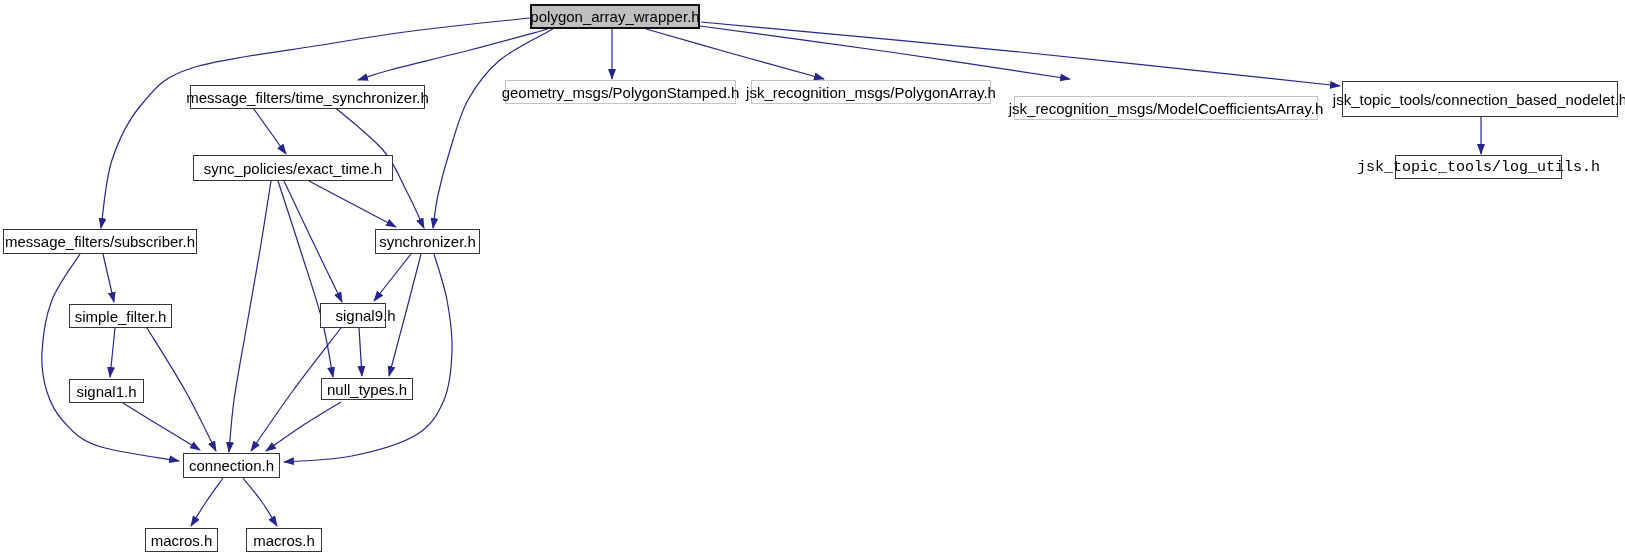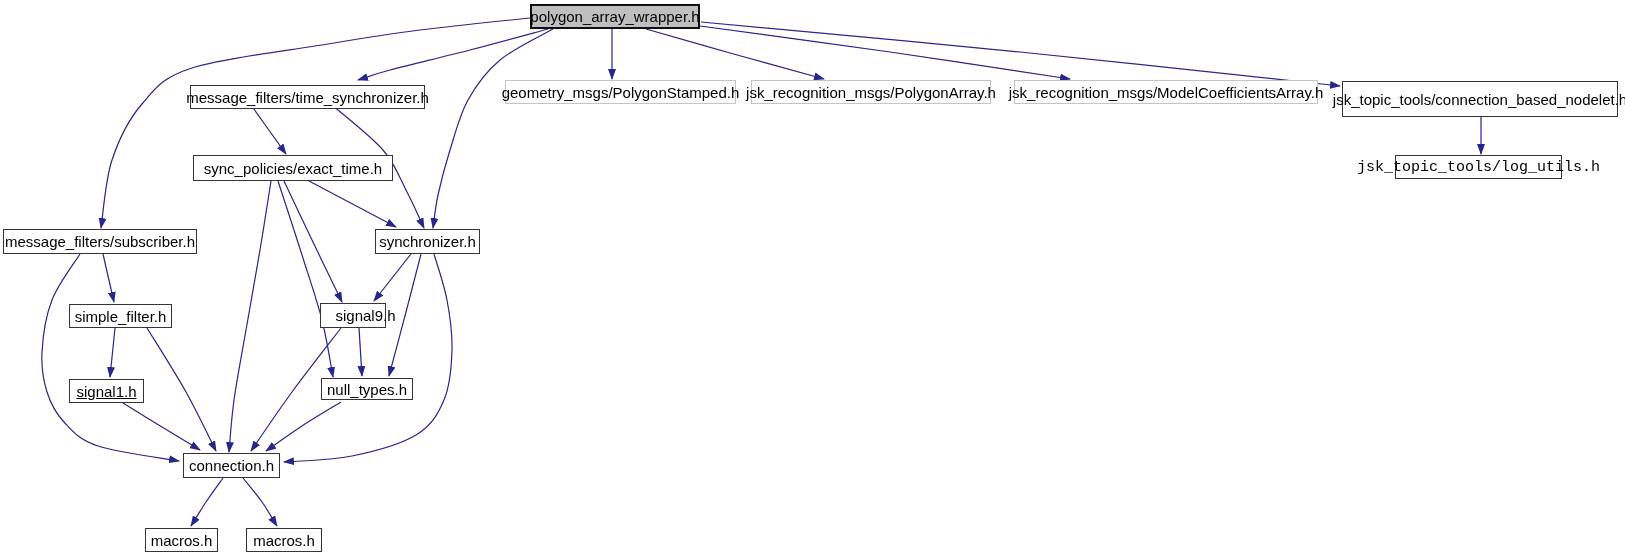--- a/index.html
+++ b/index.html
@@ -50,27 +50,27 @@
       <path d="M341,328 C332.8333333333333,338.6666666666667 307,371.5 292,392 C277,412.5 257.8333333333333,441.1666666666667 251,451" fill="none" stroke="#26268c" stroke-width="1.2" marker-end="url(#arw)"></path>
       <path d="M341,402 C334.5,406 314.5,417.8333333333333 302,426 C289.5,434.1666666666667 272,446.8333333333333 266,451" fill="none" stroke="#26268c" stroke-width="1.2" marker-end="url(#arw)"></path>
       <path d="M223,478 C220.16666666666666,482 211.33333333333334,494 206,502 C200.66666666666666,510 193.5,522 191,526" fill="none" stroke="#26268c" stroke-width="1.2" marker-end="url(#arw)"></path>
       <path d="M243,478 C246.16666666666666,482 256.3333333333333,494 262,502 C267.6666666666667,510 274.5,522 277,526" fill="none" stroke="#26268c" stroke-width="1.2" marker-end="url(#arw)"></path>
     </svg>
   <div id="node-layer">
       <div class="node current" style="left: 530px; top: 4px; width: 170px; height: 25px;">polygon_array_wrapper.h</div>
       <div class="node" style="left: 190px; top: 85px; width: 235px; height: 24px;">message_filters/time_synchronizer.h</div>
       <div class="node external" style="left: 497px; top: 80px; width: 231px; height: 24px; margin-left: 8px;">geometry_msgs/PolygonStamped.h</div>
       <div class="node external" style="left: 751px; top: 80px; width: 240px; height: 24px;">jsk_recognition_msgs/PolygonArray.h</div>
-      <div class="node external" style="left: 1014px; top: 80px; width: 304px; height: 24px;">jsk_recognition_msgs/ModelCoefficientsArray.h</div>
+      <div class="node external" style="left: 1014px; top: 96px; width: 304px; height: 24px;">jsk_recognition_msgs/ModelCoefficientsArray.h</div>
       <div class="node" style="left: 1342px; top: 81px; width: 276px; height: 36px;">jsk_topic_tools/connection_based_nodelet.h</div>
       <div class="node" style="left: 1395px; top: 155px; width: 167px; height: 24px; font-family: Liberation Mono, monospace;">jsk_topic_tools/log_utils.h</div>
       <div class="node" style="left: 193px; top: 155px; width: 200px; height: 26px;">sync_policies/exact_time.h</div>
       <div class="node" style="left: 3px; top: 229px; width: 194px; height: 25px;">message_filters/subscriber.h</div>
       <div class="node" style="left: 375px; top: 229px; width: 105px; height: 25px;">synchronizer.h</div>
       <div class="node" style="left: 69px; top: 304px; width: 103px; height: 24px; text-align: center;">simple_filter.h</div>
       <div class="node" style="left: 320px; top: 303px; width: 66px; height: 25px; padding-left: 28px;">signal9.h</div>
-      <div class="node" style="left: 69px; top: 379px; width: 75px; height: 24px; text-decoration: underline;">signal1.h</div>
+      <div class="node" style="left: 69px; top: 379px; width: 75px; height: 24px;">signal1.h</div>
       <div class="node" style="left: 321px; top: 378px; width: 92px; height: 22px;">null_types.h</div>
       <div class="node" style="left: 183px; top: 453px; width: 97px; height: 25px;">connection.h</div>
       <div class="node" style="left: 145px; top: 528px; width: 73px; height: 24px;">macros.h</div>
       <div class="node" style="left: 246px; top: 528px; width: 76px; height: 24px;">macros.h</div>
     </div>
 </div>
 
 </body></html>

